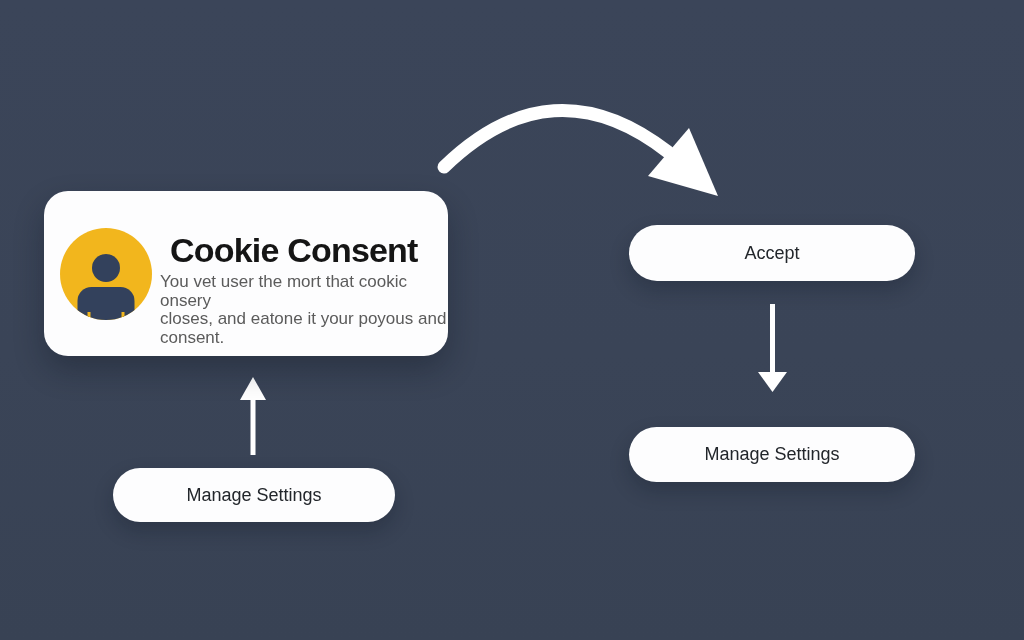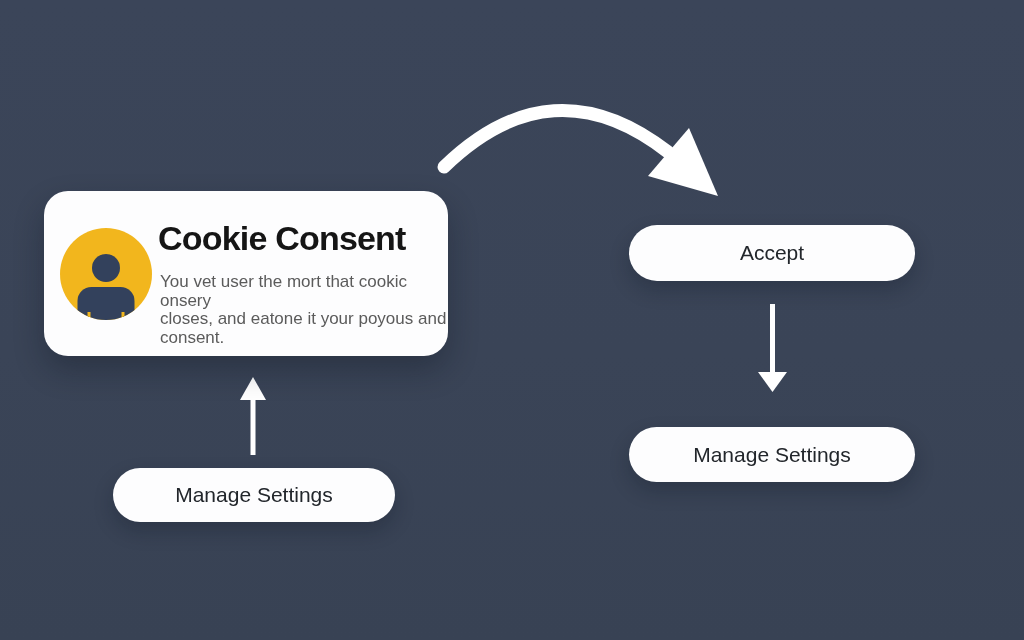--- a/index.html
+++ b/index.html
@@ -69,21 +69,21 @@
     width: 3px;
     height: 15px;
     background: #f2b61d;
   }
   .avatar-line.left  { left: 10px; }
   .avatar-line.right { right: 10px; }
   .card-title {
     position: absolute;
     left: 114px;
     top: 27px;
-    margin: 0;
+    margin: 12px;
     font-size: 34px;
     line-height: 40px;
     font-weight: bold;
     letter-spacing: -0.8px;
     color: #151515;
     white-space: nowrap;
   }
   .card-body {
     position: absolute;
     left: 116px;
@@ -99,21 +99,21 @@
   .pill {
     position: absolute;
     display: flex;
     align-items: center;
     justify-content: center;
     background: #fdfdfe;
     border: none;
     border-radius: 28px;
     box-shadow: 0 9px 20px rgba(10, 15, 28, 0.24);
     font-family: "Liberation Sans", sans-serif;
-    font-size: 21px;
+    font-size: 18px;
     color: #22262b;
     cursor: pointer;
     padding: 0;
   }
   .pill-accept       { left: 629px; top: 225px; width: 286px; height: 56px; }
   .pill-manage-right { left: 629px; top: 427px; width: 286px; height: 55px; }
   .pill-manage-left  { left: 113px; top: 468px; width: 282px; height: 54px; }
 </style>
 </head>
 <body>

